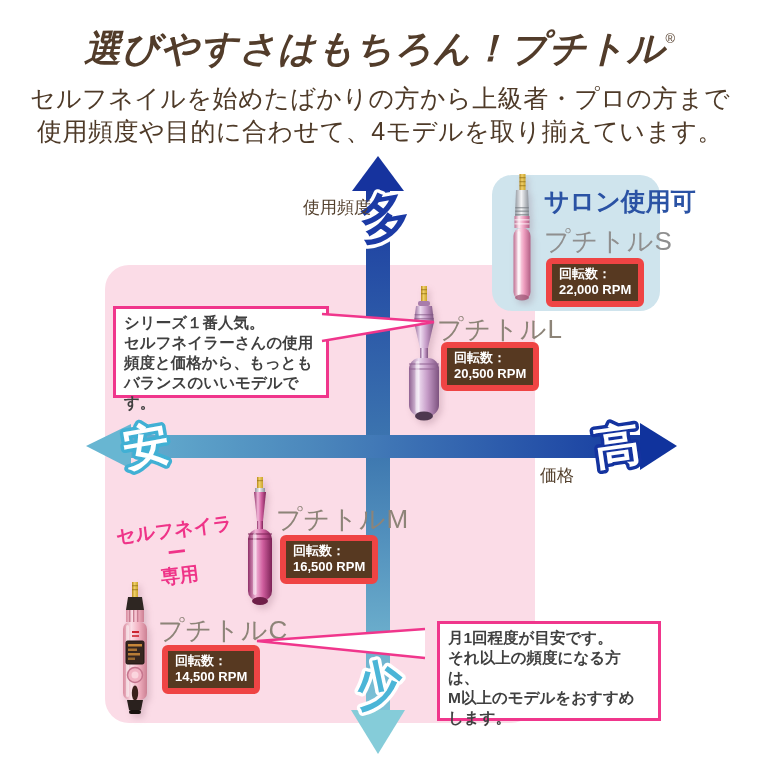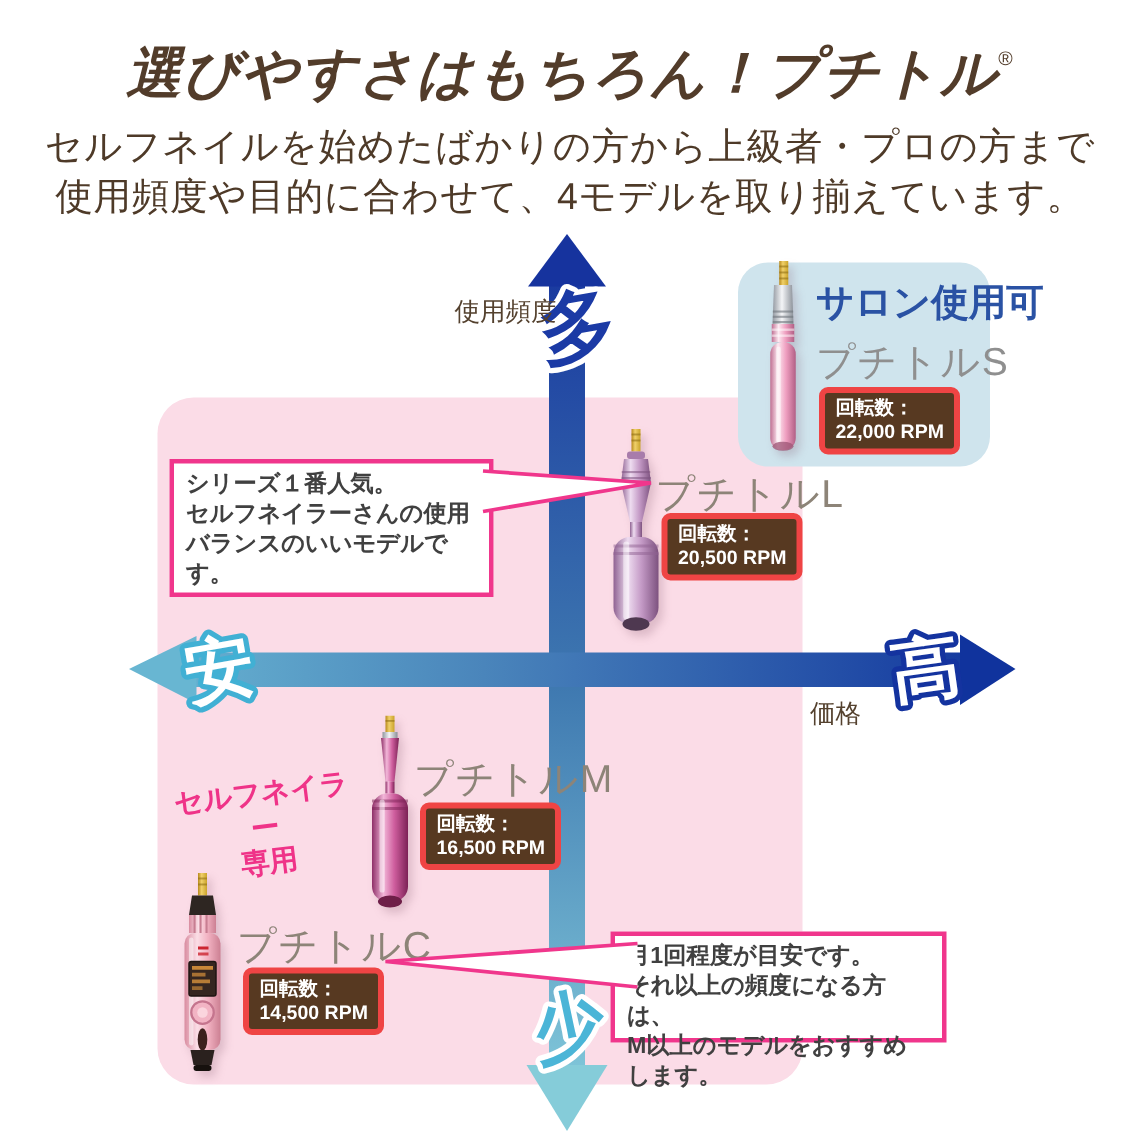--- a/index.html
+++ b/index.html
@@ -19,31 +19,31 @@
   .salonbox{left:492px;top:175px;width:168px;height:136px;border-radius:20px;background:#cfe4ed;z-index:1;}
   .salonlabel{left:544px;top:185px;font-size:25px;font-weight:bold;color:#2a52a4;z-index:4;}
 
   
   .axis-note{font-size:17px;color:#54412e;z-index:4;}
   .y-note{left:303px;top:196px;}
   .x-note{left:540px;top:464px;}
 
   
   .pname{font-size:26px;color:#8d8478;letter-spacing:1px;z-index:5;}
-  .rpmbox{background:#573921;border:4px solid #ef4444;border-radius:6px;color:#fff;
+  .rpmbox{background:#573921;border:6px solid #ef4444;border-radius:6px;color:#fff;
           font-size:13px;font-weight:bold;line-height:16px;padding:2px 7px 3px;z-index:5;}
 
   .self-note{left:110px;top:518px;width:134px;text-align:center;font-size:19px;font-weight:bold;
              color:#ef3388;line-height:23px;transform:rotate(-7deg);z-index:5;}
 
   
   .bubble{box-sizing:border-box;background:#fff;border:3px solid #f0368c;color:#404040;
           font-size:15.5px;font-weight:bold;line-height:20px;padding:4px 8px;z-index:6;}
   .bubble-l{left:113px;top:306px;width:216px;height:92px;}
-  .bubble-c{left:407px;top:621px;width:224px;height:74px;}
+  .bubble-c{left:437px;top:621px;width:224px;height:100px;}
 
   .layer{left:0;top:0;z-index:2;pointer-events:none;}
   .pens{z-index:3;filter:drop-shadow(3px 4px 3px rgba(120,70,90,.22));pointer-events:none;}
   .tails{z-index:7;}
   svg{display:block;}
   .glyph{font-family:"Liberation Sans","DejaVu Sans",sans-serif;font-weight:bold;}
 </style>
 </head>
 <body>
 
@@ -223,20 +223,21 @@
   </div>
 
   <div class="abs self-note">
     <div>セルフネイラー</div>
     <div>専用</div>
   </div>
 
   <div class="abs bubble bubble-l">
     <div>シリーズ１番人気。</div>
     <div>セルフネイラーさんの使用</div>
+    <div>頻度と価格から、もっとも</div>
     <div>バランスのいいモデルです。</div>
   </div>
 
   <div class="abs bubble bubble-c">
     <div>月1回程度が目安です。</div>
     <div>それ以上の頻度になる方は、</div>
     <div>M以上のモデルをおすすめ</div>
     <div>します。</div>
   </div>
 

